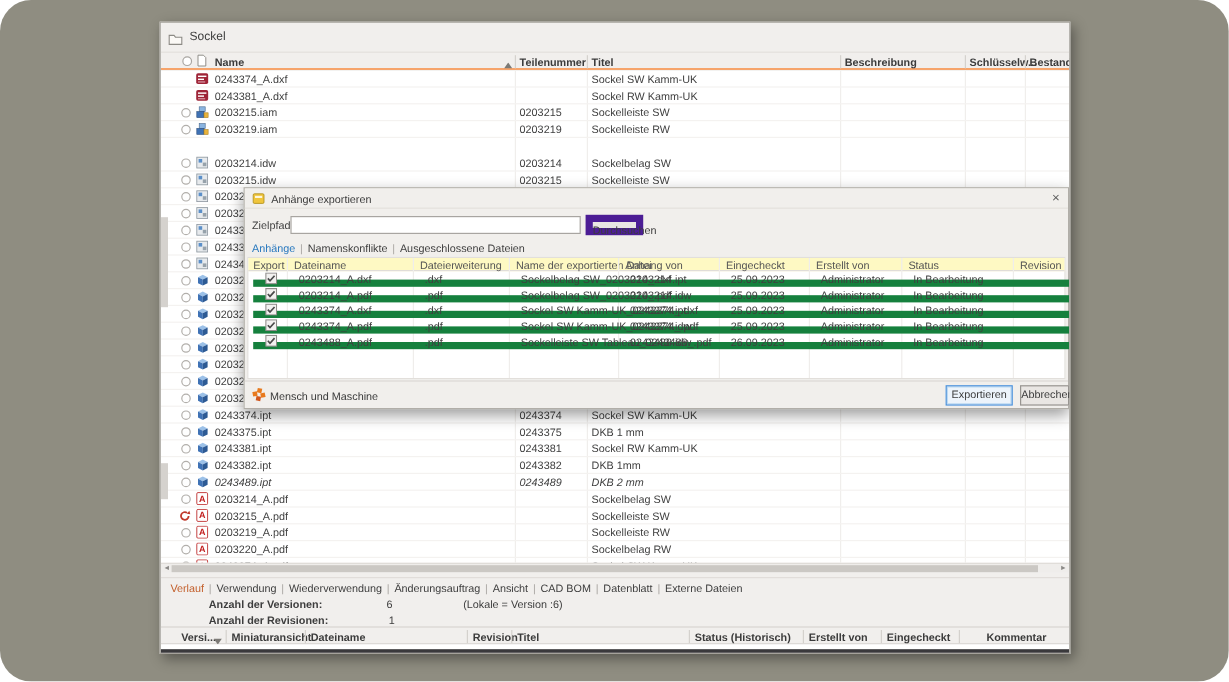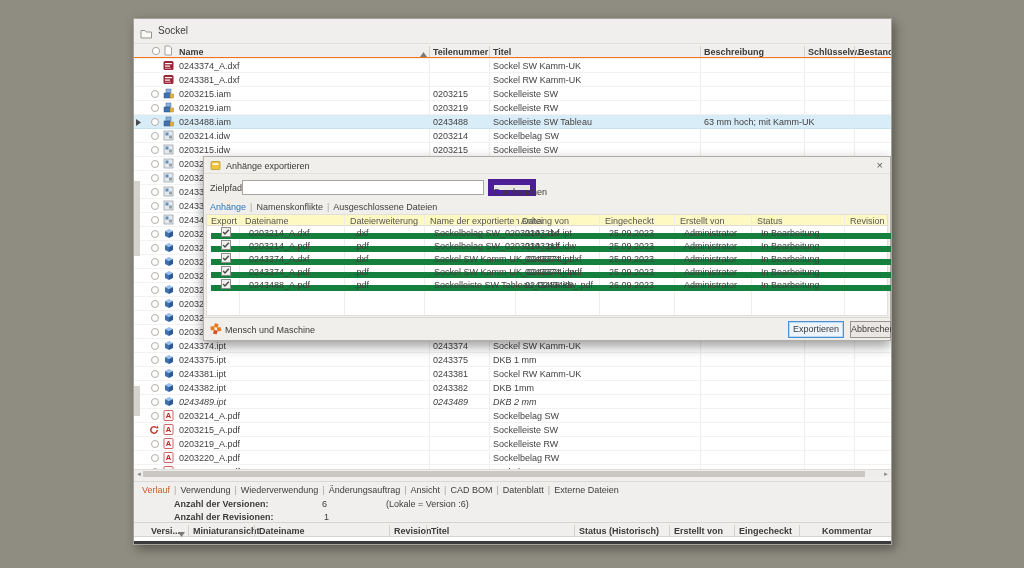--- a/index.html
+++ b/index.html
@@ -1,17 +1,17 @@
 <!DOCTYPE html>
 <html><head>
 <meta charset="utf-8">
 <style>
   * { margin:0; padding:0; box-sizing:border-box; }
   body { font-family:"Liberation Sans", sans-serif; }
-  .canvas { position:relative; width:1024px; height:568px; background:#8f8d81; overflow:hidden; }
+  .canvas { position:relative; width:1024px; height:568px; background:#8f8d81; overflow:hidden;border-radius:26px; }
   .window { position:absolute; left:133px; top:18px; width:759px; height:527px;
             background:#f1efed; border:1px solid #a5a29b; box-shadow:3px 4px 10px rgba(0,0,0,.38); overflow:hidden; }
   .folder-header { position:absolute; left:0; top:0; width:100%; height:24px; background:#f1efed; }
   .folder-header .ficon { position:absolute; left:6px; top:6px; }
   .folder-header .ftitle { position:absolute; left:24px; top:6px; font-size:10px; color:#3c3c3c; }
 
   .table-header { position:absolute; left:0; top:24px; width:100%; height:15px; background:#f1efed;
                   border-top:1px solid #e3e0dc; border-bottom:1px solid #f97316; font-size:9px; font-weight:bold; color:#3b3b3b; }
   .hc { position:absolute; top:3px; white-space:nowrap; }
   .hsep { position:absolute; top:2px; width:1px; height:11px; background:#d4d1cd; }
@@ -162,35 +162,20 @@
           <span class="st-circle"></span>
           <span class="ftype"><svg width="11" height="11">
               <rect x="3" y="1" width="5" height="4" fill="#8ab4e0" stroke="#49688c" stroke-width="0.5"></rect>
               <rect x="1" y="5" width="6" height="5" fill="#3f72b5" stroke="#2c4f7d" stroke-width="0.5"></rect>
               <rect x="7" y="6" width="3.5" height="4" fill="#e8b33c" stroke="#a77c1e" stroke-width="0.5"></rect>
             </svg></span>
           <span class="mc c-name">0203219.iam</span>
           <span class="mc c-part">0203219</span>
           <span class="mc c-titel">Sockelleiste RW</span>
           <span class="mc c-desc"></span>
-        </div>
-        <div class="m-row sel" style="top: 56px;">
-          <span class="m-marker"><svg width="5" height="7">
-              <polygon points="0,0 5,3.5 0,7" fill="#4a4a4a"></polygon>
-            </svg></span>
-          <span class="st-circle"></span>
-          <span class="ftype"><svg width="11" height="11">
-              <rect x="3" y="1" width="5" height="4" fill="#8ab4e0" stroke="#49688c" stroke-width="0.5"></rect>
-              <rect x="1" y="5" width="6" height="5" fill="#3f72b5" stroke="#2c4f7d" stroke-width="0.5"></rect>
-              <rect x="7" y="6" width="3.5" height="4" fill="#e8b33c" stroke="#a77c1e" stroke-width="0.5"></rect>
-            </svg></span>
-          <span class="mc c-name">0243488.iam</span>
-          <span class="mc c-part">0243488</span>
-          <span class="mc c-titel">Sockelleiste SW Tableau</span>
-          <span class="mc c-desc">63 mm hoch; mit Kamm-UK</span>
         </div>
         <div class="m-row" style="top: 70px;">
           <span class="st-circle"></span>
           <span class="ftype"><svg width="11" height="11">
               <rect x="1" y="1" width="9" height="9" fill="#e7eaed" stroke="#8f98a1" stroke-width="0.7"></rect>
               <rect x="2.5" y="2.5" width="3" height="3" fill="#5b8fc9"></rect>
               <rect x="6" y="5.5" width="3" height="3" fill="#97a2ab"></rect>
             </svg></span>
           <span class="mc c-name">0203214.idw</span>
           <span class="mc c-part">0203214</span>

